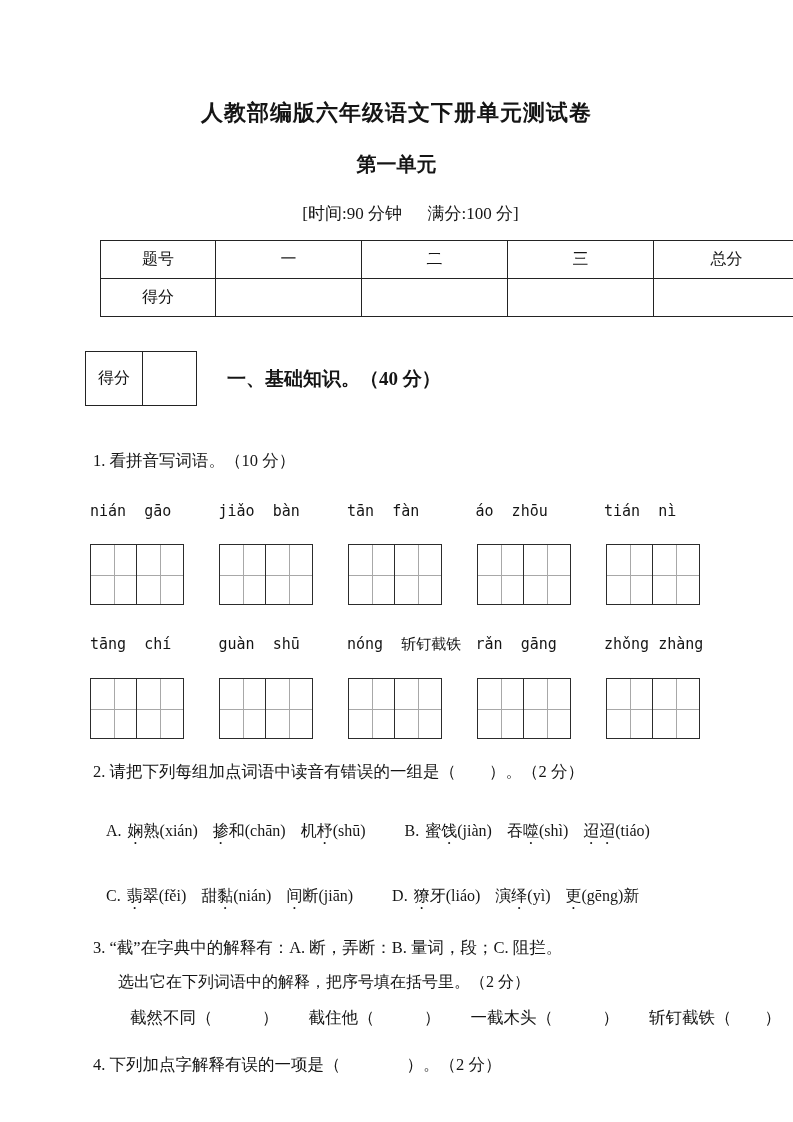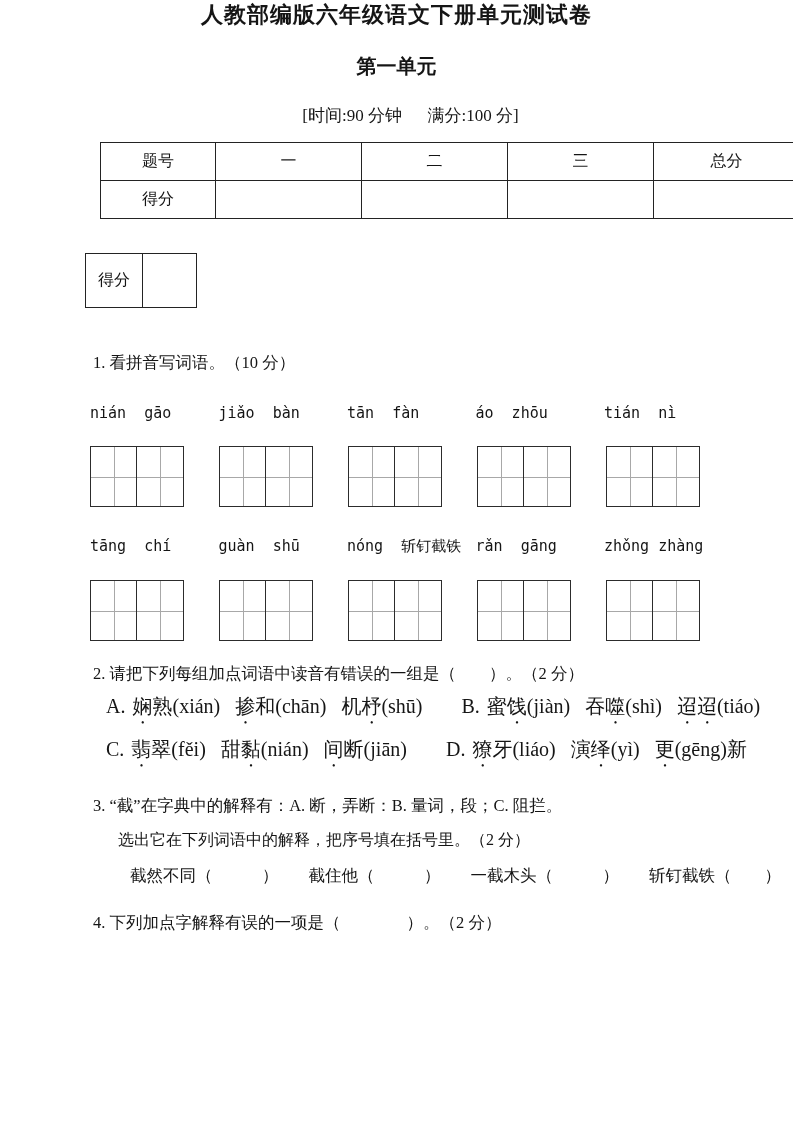--- a/index.html
+++ b/index.html
@@ -5,20 +5,21 @@
   * { box-sizing: border-box; }
   html, body { margin: 0; padding: 0; }
   body {
     width: 793px; height: 1122px;
     background: #ffffff;
     color: #151515;
     font-family: "Liberation Serif", "DejaVu Serif", serif;
     overflow: hidden;
   }
   .title {
+    margin-top: 98px;
     text-align: center;
     font-size: 22px;
     font-weight: bold;
     letter-spacing: 1px;
   }
   .subtitle {
     margin-top: 23px;
     text-align: center;
     font-size: 20px;
     font-weight: bold;
@@ -103,22 +104,22 @@
     left: 50%; top: 0; bottom: 0; width: 1px;
     background: #a8a8a8;
   }
   .wcell::after {
     content: ""; position: absolute;
     top: 50%; left: 0; right: 0; height: 1px;
     background: #a8a8a8;
   }
   .q2-prompt { margin-top: 22px; }
   .q2-row {
-    margin: 4px 0 0 106px;
-    font-size: 20px;
+    margin: 34px 0 0 106px;
+    font-size: 16px;
     line-height: 1.75;
     white-space: nowrap;
   }
   .q2-group { margin-right: 24px; }
   .q2-label { margin-right: 2px; }
   .q2-item { margin-right: 15px; }
   .dot {
     -webkit-text-emphasis: filled dot;
     -webkit-text-emphasis-position: under;
     text-emphasis: filled dot;
@@ -165,20 +166,21 @@
         <td></td>
       </tr>
   </tbody>
 </table>
 
 <div class="score-line">
   <div class="score-box">
     <div class="sb-label">得分</div>
     <div class="sb-value"></div>
   </div>
+  <div class="section-heading">一、基础知识。（40 分）</div>
 </div>
 
 <div class="qline q1-prompt">1. 看拼音写词语。（10 分）</div>
 
 <div class="pinyin-row" id="pinyin-row-0">
     <span class="pinyin-cell">nián  gāo</span>
     <span class="pinyin-cell">jiǎo  bàn</span>
     <span class="pinyin-cell">tān  fàn</span>
     <span class="pinyin-cell">áo  zhōu</span>
     <span class="pinyin-cell">tián  nì</span>

